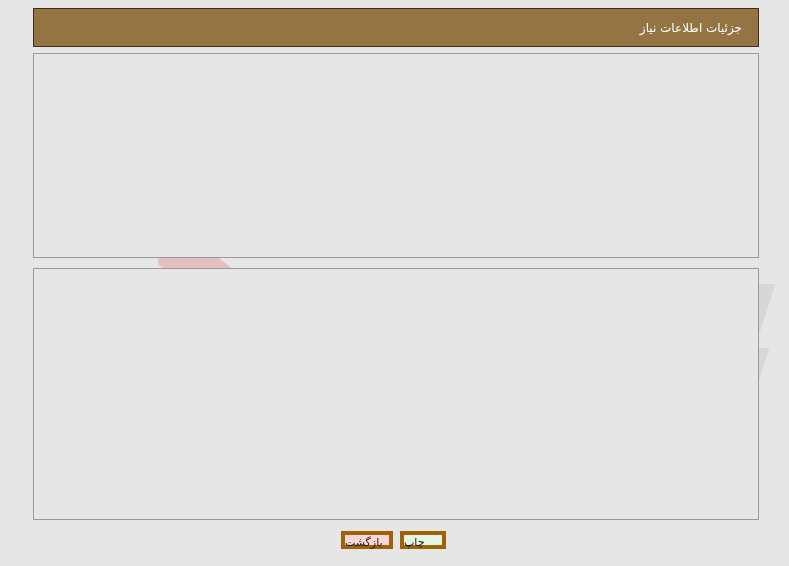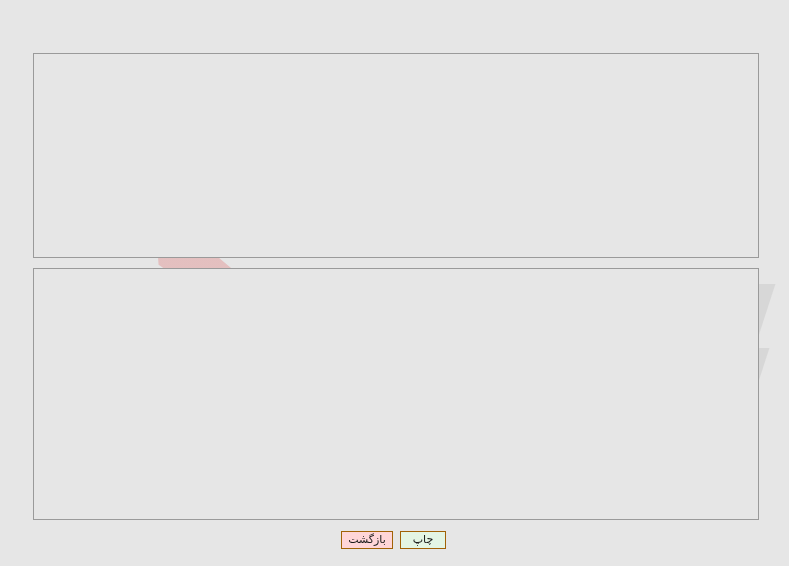--- a/index.html
+++ b/index.html
@@ -196,24 +196,24 @@
     padding: 0 4px;
     text-align: center;
     color: #1a1a1a;
   }
   td.ltr { direction: ltr; }
 
   
   .btn {
     position: absolute;
     height: 18px;
-    border: 1px solid #a16207;
+    border: 4px solid #a16207;
     font-size: 11px;
     line-height: 16px;
-    text-align: center;
+    text-align: left;
     cursor: pointer;
     direction: rtl;
   }
   #btn-print { background: #e4f5e4; }
   #btn-back  { background: #ffd6d8; }
 </style>
 </head>
 <body>
 
 <div class="page">
@@ -221,20 +221,23 @@
   <div class="watermark">
     <div class="wm-ribbon"></div>
     <div class="wm-dot"></div>
     <div class="wm-text">AriaTender</div>
     <div class="wm-slash wm-s1"></div>
     <div class="wm-slash wm-s2"></div>
     <div class="wm-slash wm-s3"></div>
     <div class="wm-slash wm-s4"></div>
   </div>
 
+  <div class="titlebar">
+    <span>جزئیات اطلاعات نیاز</span>
+  </div>
 
   <div class="panel" id="panel-top"></div>
 
   <div class="row" style="top:61px; right:47px;">
     <span class="lbl" style="width:120px; text-align:left;">شماره نیاز:</span>
   </div>
   <div class="fld num" style="position:absolute; top:61px; right:175px; width:160px;">1103090324000041</div>
 
   <div class="row" style="top:61px; right:350px;">
     <span class="lbl" style="width:160px; text-align:left;">تاریخ و ساعت اعلان عمومی:</span>

